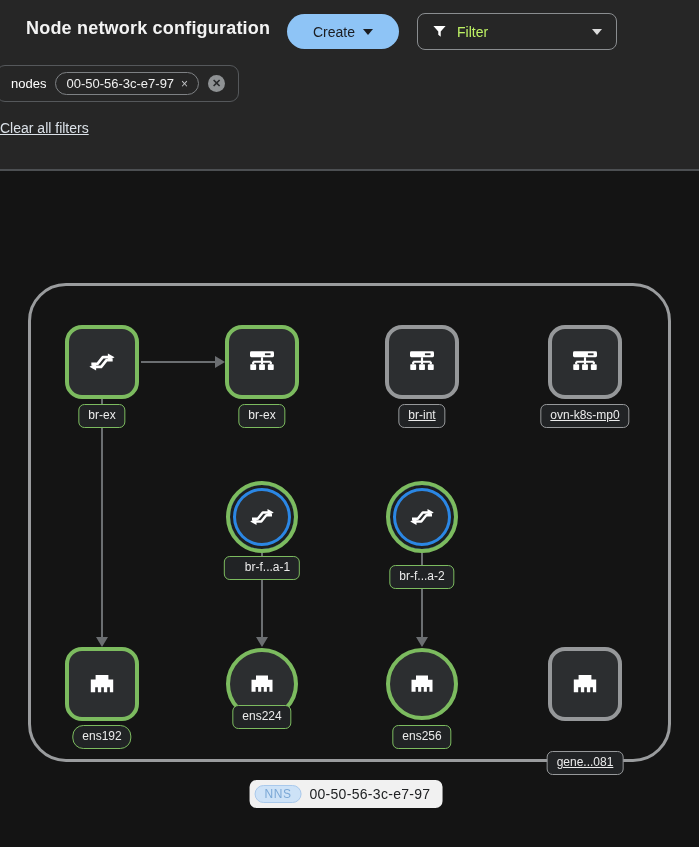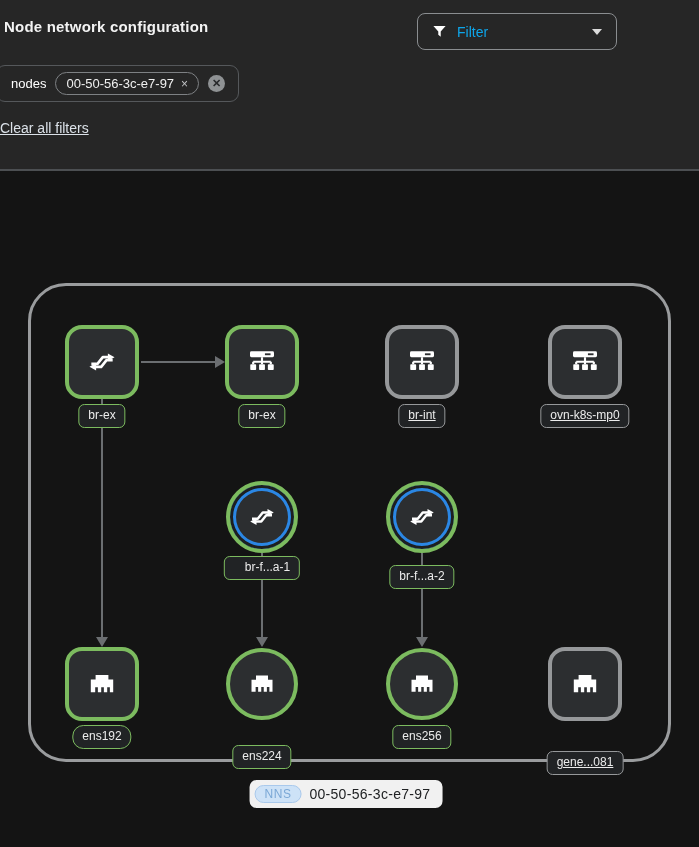--- a/index.html
+++ b/index.html
@@ -7,34 +7,34 @@
   .page {
     position:relative; width:699px; height:847px; overflow:hidden;
     background:#141414; font-family:"Liberation Sans", sans-serif; color:#e8e8e8;
   }
   
   .header {
     position:absolute; left:0; top:0; width:699px; height:171px;
     background:#262626; border-bottom:2px solid #4c4f52;
   }
   .page-title {
-    position:absolute; left:4px; top:18px; font-size:15px; font-weight:700; color:#f3f3f3;
+    position:absolute; left:26px; top:18px; font-size:18px; font-weight:700; color:#f3f3f3;
     letter-spacing:.2px;
   }
   .btn-create {
     position:absolute; left:287px; top:14px; width:112px; height:35px;
     background:#8ec4f6; color:#1b1d21; border:none; border-radius:18px;
     font-family:inherit; font-size:14px; display:flex; align-items:center; justify-content:center; gap:8px;
     cursor:pointer;
   }
   .caret { width:0; height:0; border-left:5px solid transparent; border-right:5px solid transparent; border-top:6px solid currentColor; display:inline-block; }
   .dd-filter {
     position:absolute; left:417px; top:13px; width:200px; height:37px;
     background:transparent; border:1px solid #8a8d90; border-radius:8px;
-    color:#0ea5e9; font-size:14px; display:flex; align-items:center; padding:0 14px; gap:10px; cursor:pointer;
+    color:#bef264; font-size:14px; display:flex; align-items:center; padding:0 14px; gap:10px; cursor:pointer;
   }
   .dd-filter .caret { margin-left:auto; color:#dcdcdc; }
   
   .chip-group {
     position:absolute; left:-4px; top:65px; width:243px; height:37px;
     border:1px solid #55585b; border-radius:9px;
     display:flex; align-items:center; gap:9px; padding:0 10px 0 14px;
   }
   .chip-cat { font-size:13px; color:#ffffff; }
   .chip {
@@ -95,20 +95,24 @@
   .group-pill .ptext { color:#202224; font-size:14px; letter-spacing:.3px; }
 </style>
 </head>
 <body>
 
 <div class="page">
 
   <div class="header">
     <div class="page-title">Node network configuration</div>
 
+    <button class="btn-create">
+      <span>Create</span>
+      <span class="caret"></span>
+    </button>
 
     <div class="dd-filter">
       <svg width="15" height="15" viewBox="0 0 16 16">
         <path d="M1.5,2 H14.5 L9.3,8 V13.5 L6.7,11.5 V8 Z" fill="#ffffff"></path>
       </svg>
       <span>Filter</span>
       <span class="caret"></span>
     </div>
 
     <div class="chip-group">
@@ -210,21 +214,21 @@
         <path d="M7.2,5.2 H16.8 V8.6 H20.4 V18.2 H17.9 V14.4 H15.9 V18.2 H13.4 V14.4 H11.4 V18.2 H8.9 V14.4 H6.9 V18.2 H3.6 V8.6 H7.2 Z" fill="#fff"></path>
       </svg>
     </div>
     <div class="nlabel green" style="left:102px; top:552px;border-radius:11px;">ens192</div>
 
     <div class="tnode ci green" style="left:226px; top:475px;">
       <svg viewBox="0 0 24 24">
         <path d="M7.2,5.2 H16.8 V8.6 H20.4 V18.2 H17.9 V14.4 H15.9 V18.2 H13.4 V14.4 H11.4 V18.2 H8.9 V14.4 H6.9 V18.2 H3.6 V8.6 H7.2 Z" fill="#fff"></path>
       </svg>
     </div>
-    <div class="nlabel green" style="left:262px; top:572px;">ens224</div>
+    <div class="nlabel green" style="left:262px; top:532px;">ens224</div>
 
     <div class="tnode ci green" style="left:386px; top:475px;">
       <svg viewBox="0 0 24 24">
         <path d="M7.2,5.2 H16.8 V8.6 H20.4 V18.2 H17.9 V14.4 H15.9 V18.2 H13.4 V14.4 H11.4 V18.2 H8.9 V14.4 H6.9 V18.2 H3.6 V8.6 H7.2 Z" fill="#fff"></path>
       </svg>
     </div>
     <div class="nlabel green" style="left:422px; top:552px;">ens256</div>
 
     <div class="tnode sq gray" style="left:548px; top:474px;">
       <svg viewBox="0 0 24 24">

